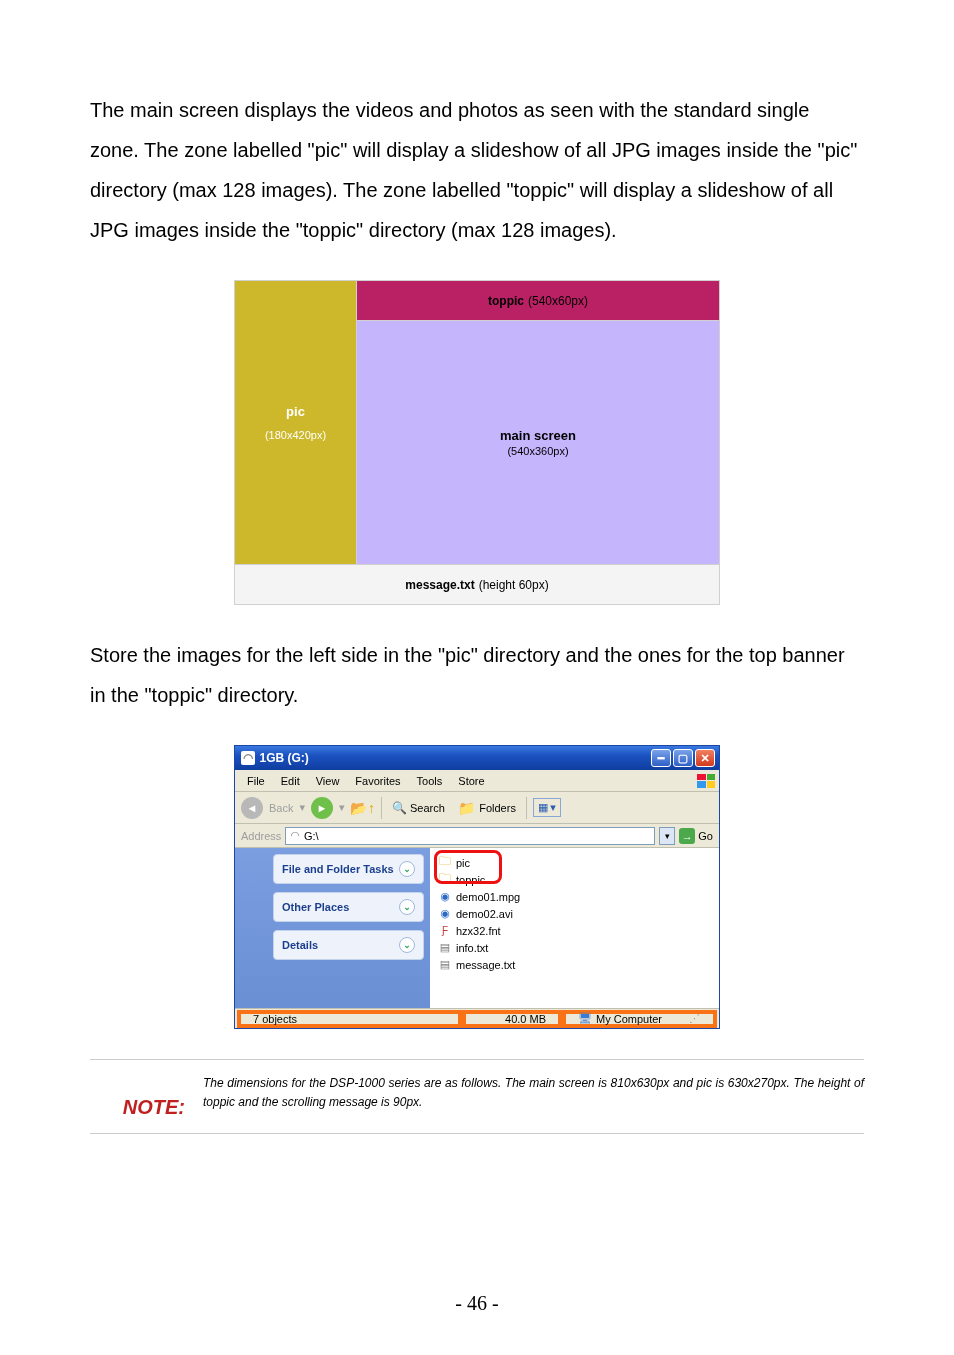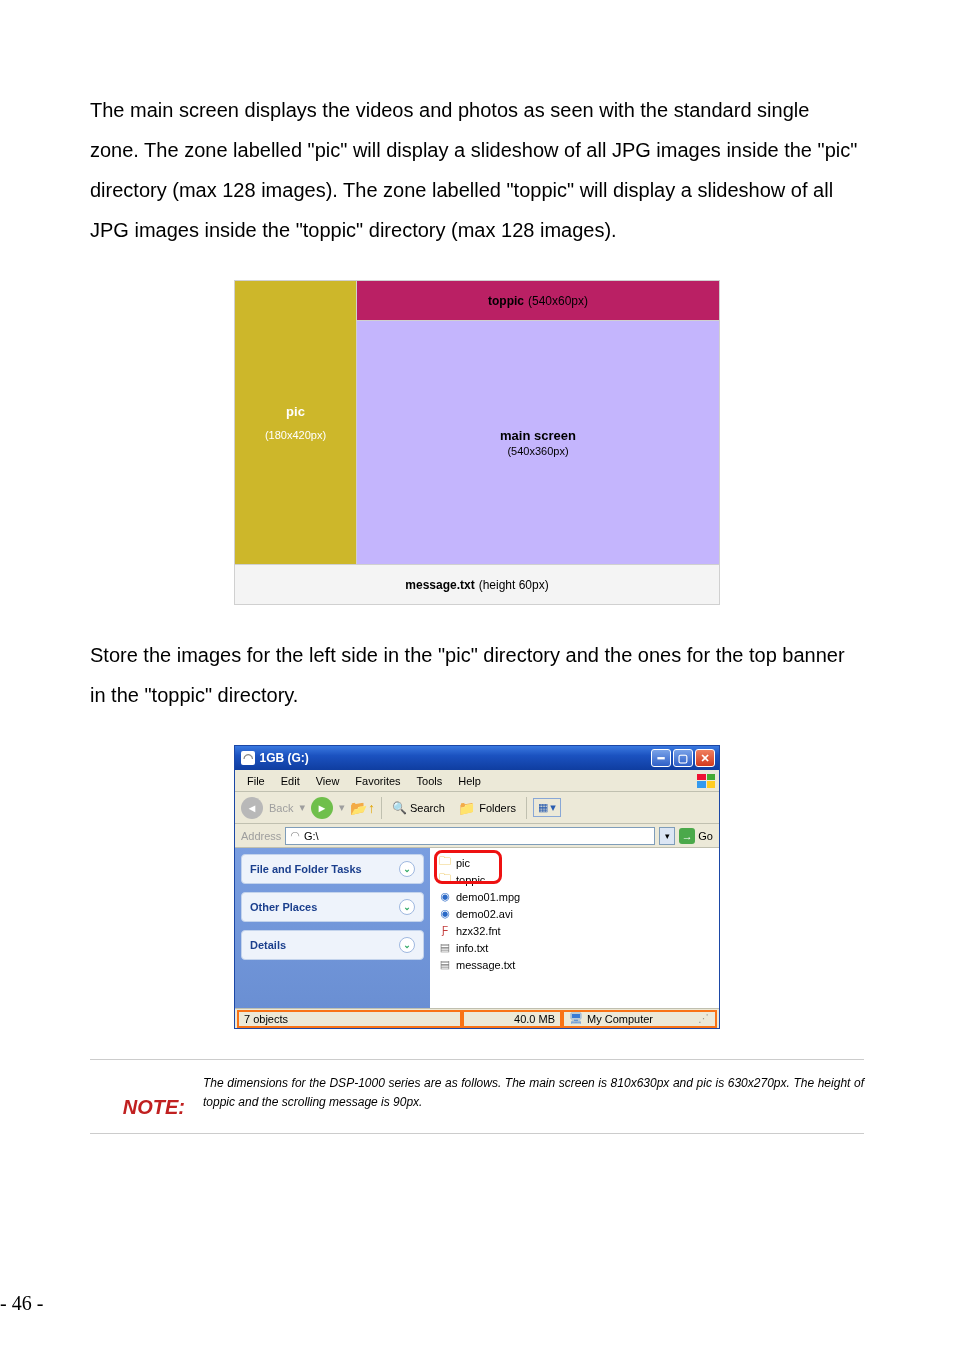--- a/index.html
+++ b/index.html
@@ -134,48 +134,49 @@
   .side-pane {
     width: 195px; padding: 6px;
     background: linear-gradient(#7a9ee0,#6a8fd3);
     display:flex; flex-direction:column; gap:8px;
   }
   .task-box {
     background:#eef3fb; border-radius:4px; padding:6px 8px;
     display:flex; justify-content:space-between; align-items:center;
     font-size:11px; color:#1b3f8d; font-weight:bold;
     border:1px solid #c3d3ec;
+    margin-left:32px;
   }
   .task-toggle { width:16px;height:16px;border:1px solid #9fb8e0;border-radius:50%;background:#fff;display:flex;align-items:center;justify-content:center;font-size:9px;color:#3a6;}
   .file-pane { flex:1; padding: 6px 8px; position:relative;}
   .file-line { display:flex; align-items:center; gap:4px; font-size:11px; height:17px;}
   .f-folder { color:#e2a400; font-size:12px; width:14px; text-align:center;}
   .f-video { color:#2a69c7; font-size:11px; width:14px; text-align:center;}
   .f-font { color:#c23a3a; font-size:10px; width:14px; text-align:center;}
   .f-txt { color:#7a7a7a; font-size:11px; width:14px; text-align:center;}
   .red-box {
     position:absolute; left:4px; top:2px; width:68px; height:34px;
     border:3px solid #e11; border-radius:8px; pointer-events:none;
   }
   .statusbar {
     height:20px; background:#ece9d8; border-top:1px solid #c0c0b0;
     display:flex; align-items:center; font-size:11px; padding:0 2px;
   }
-  .status-cell { border:2px solid #f97316; padding:0 5px; height:18px; display:flex;align-items:center;text-align:center;}
+  .status-cell { border:4px solid #f97316; padding:0 12px; height:18px; display:flex;align-items:center;text-align:center;}
   .status-cell.obj { flex:0 0 225px;}
   .status-cell.size { flex:0 0 100px; justify-content:flex-end;}
   .status-cell.loc { flex:1; gap:4px;}
   .grip { margin-left:auto; width:14px; color:#9a9a8c; letter-spacing:-1px;}
 
   
   .note-wrap { border-top:1px solid #ccc; border-bottom:1px solid #ccc; padding:14px 0; display:flex; gap:18px; }
   .note-label { color:#c02020; font-weight:bold; font-style:italic; font-size:20px; flex:0 0 95px; padding-top:22px; text-align:right;}
   .note-text { font-style:italic; font-size:12px; line-height:1.55; text-align:justify; flex:1;}
 
-  .page-num { position:absolute; bottom:40px; left:0; right:0; text-align:left; font-size:20px; font-family:"Times New Roman", serif;margin-top:37px;}
+  .page-num { position:absolute; bottom:40px; left:0; right:0; text-align:center; font-size:20px; font-family:"Times New Roman", serif;margin-top:37px;}
 </style>
 </head>
 <body>
 
 <p class="body-text">The main screen displays the videos and photos as seen with the standard single zone. The zone labelled "pic" will display a slideshow of all JPG images inside the "pic" directory (max 128 images). The zone labelled "toppic" will display a slideshow of all JPG images inside the "toppic" directory (max 128 images).</p>
 
 <div class="layout-diagram">
   <div class="layout-row1">
     <div class="pic-zone">
       <span class="zlabel">pic</span>
@@ -207,21 +208,21 @@
     <div class="win-btn win-min">━</div>
     <div class="win-btn win-max">▢</div>
     <div class="win-btn win-close">✕</div>
   </div>
   <div class="menubar">
     <span class="mitem">File</span>
     <span class="mitem">Edit</span>
     <span class="mitem">View</span>
     <span class="mitem">Favorites</span>
     <span class="mitem">Tools</span>
-    <span class="mitem">Help</span>
+    <span class="mitem">Store</span>
     <div class="flag">
         <div></div>
         <div></div>
         <div></div>
         <div></div>
       </div>
   </div>
   <div class="toolbar">
     <div class="nav-btn nav-back-circ">◄</div>
     <span class="back-text">Back</span>

